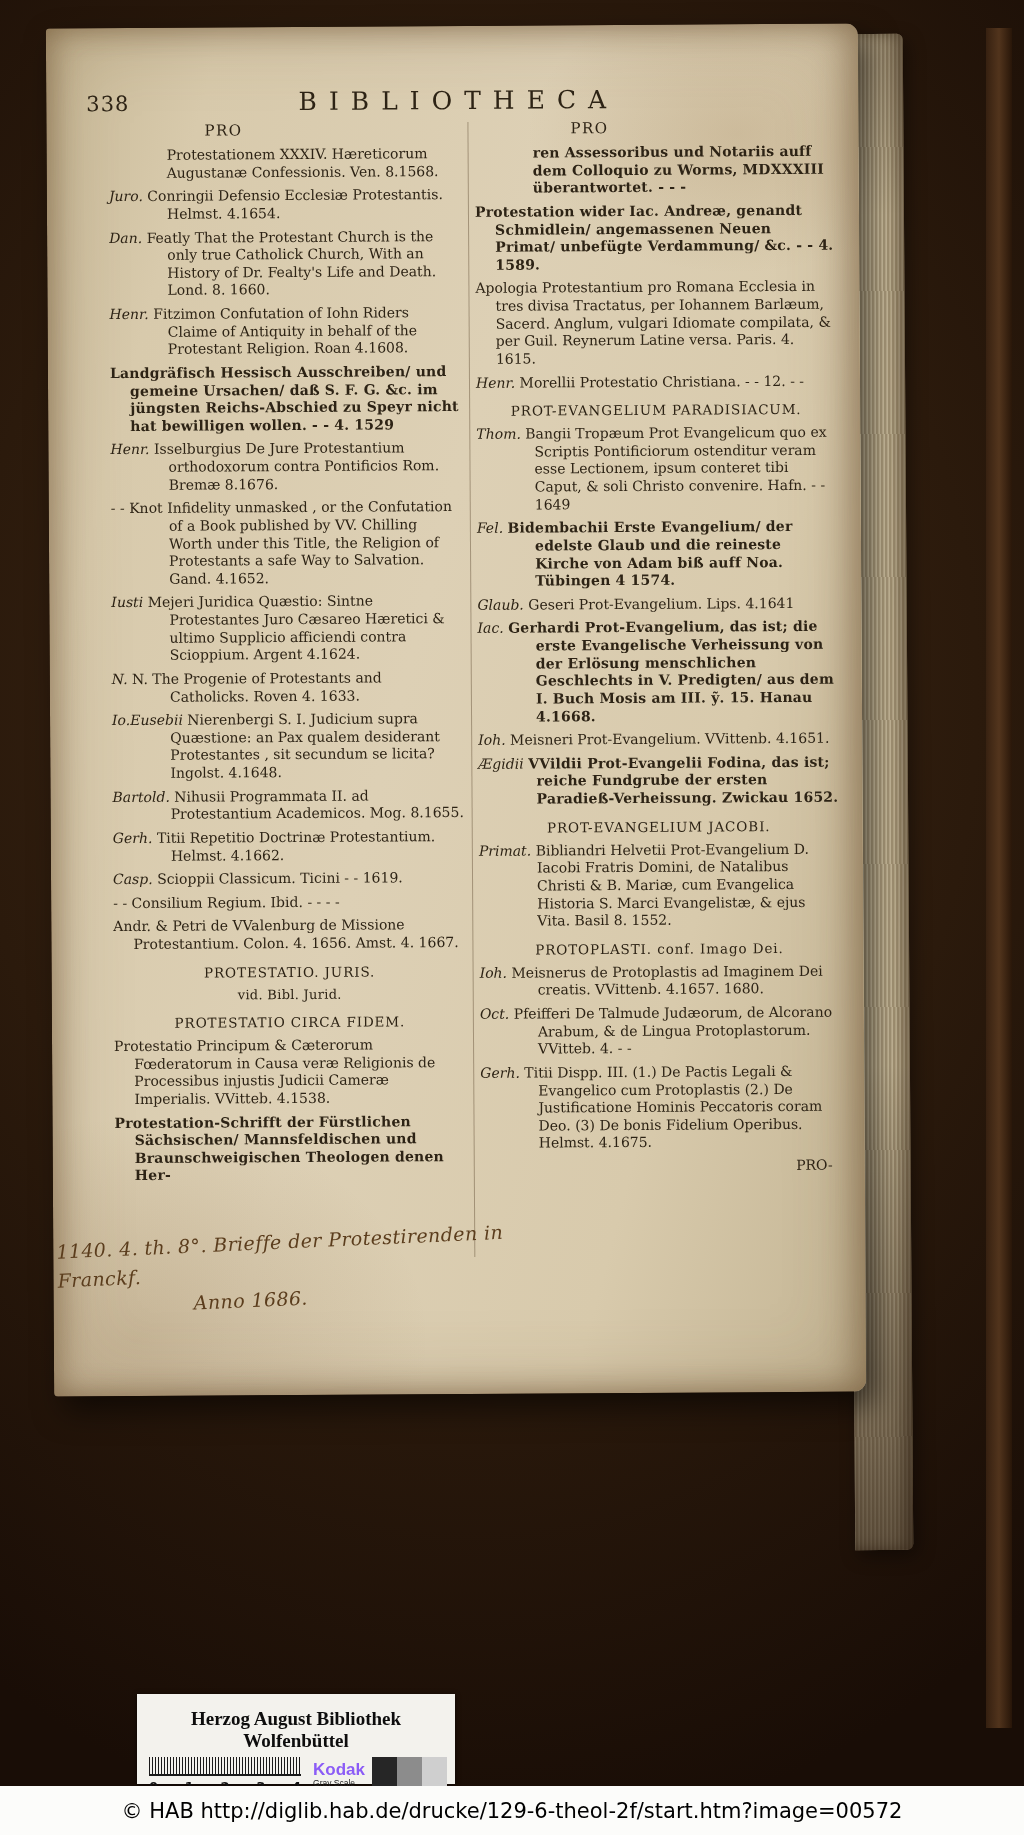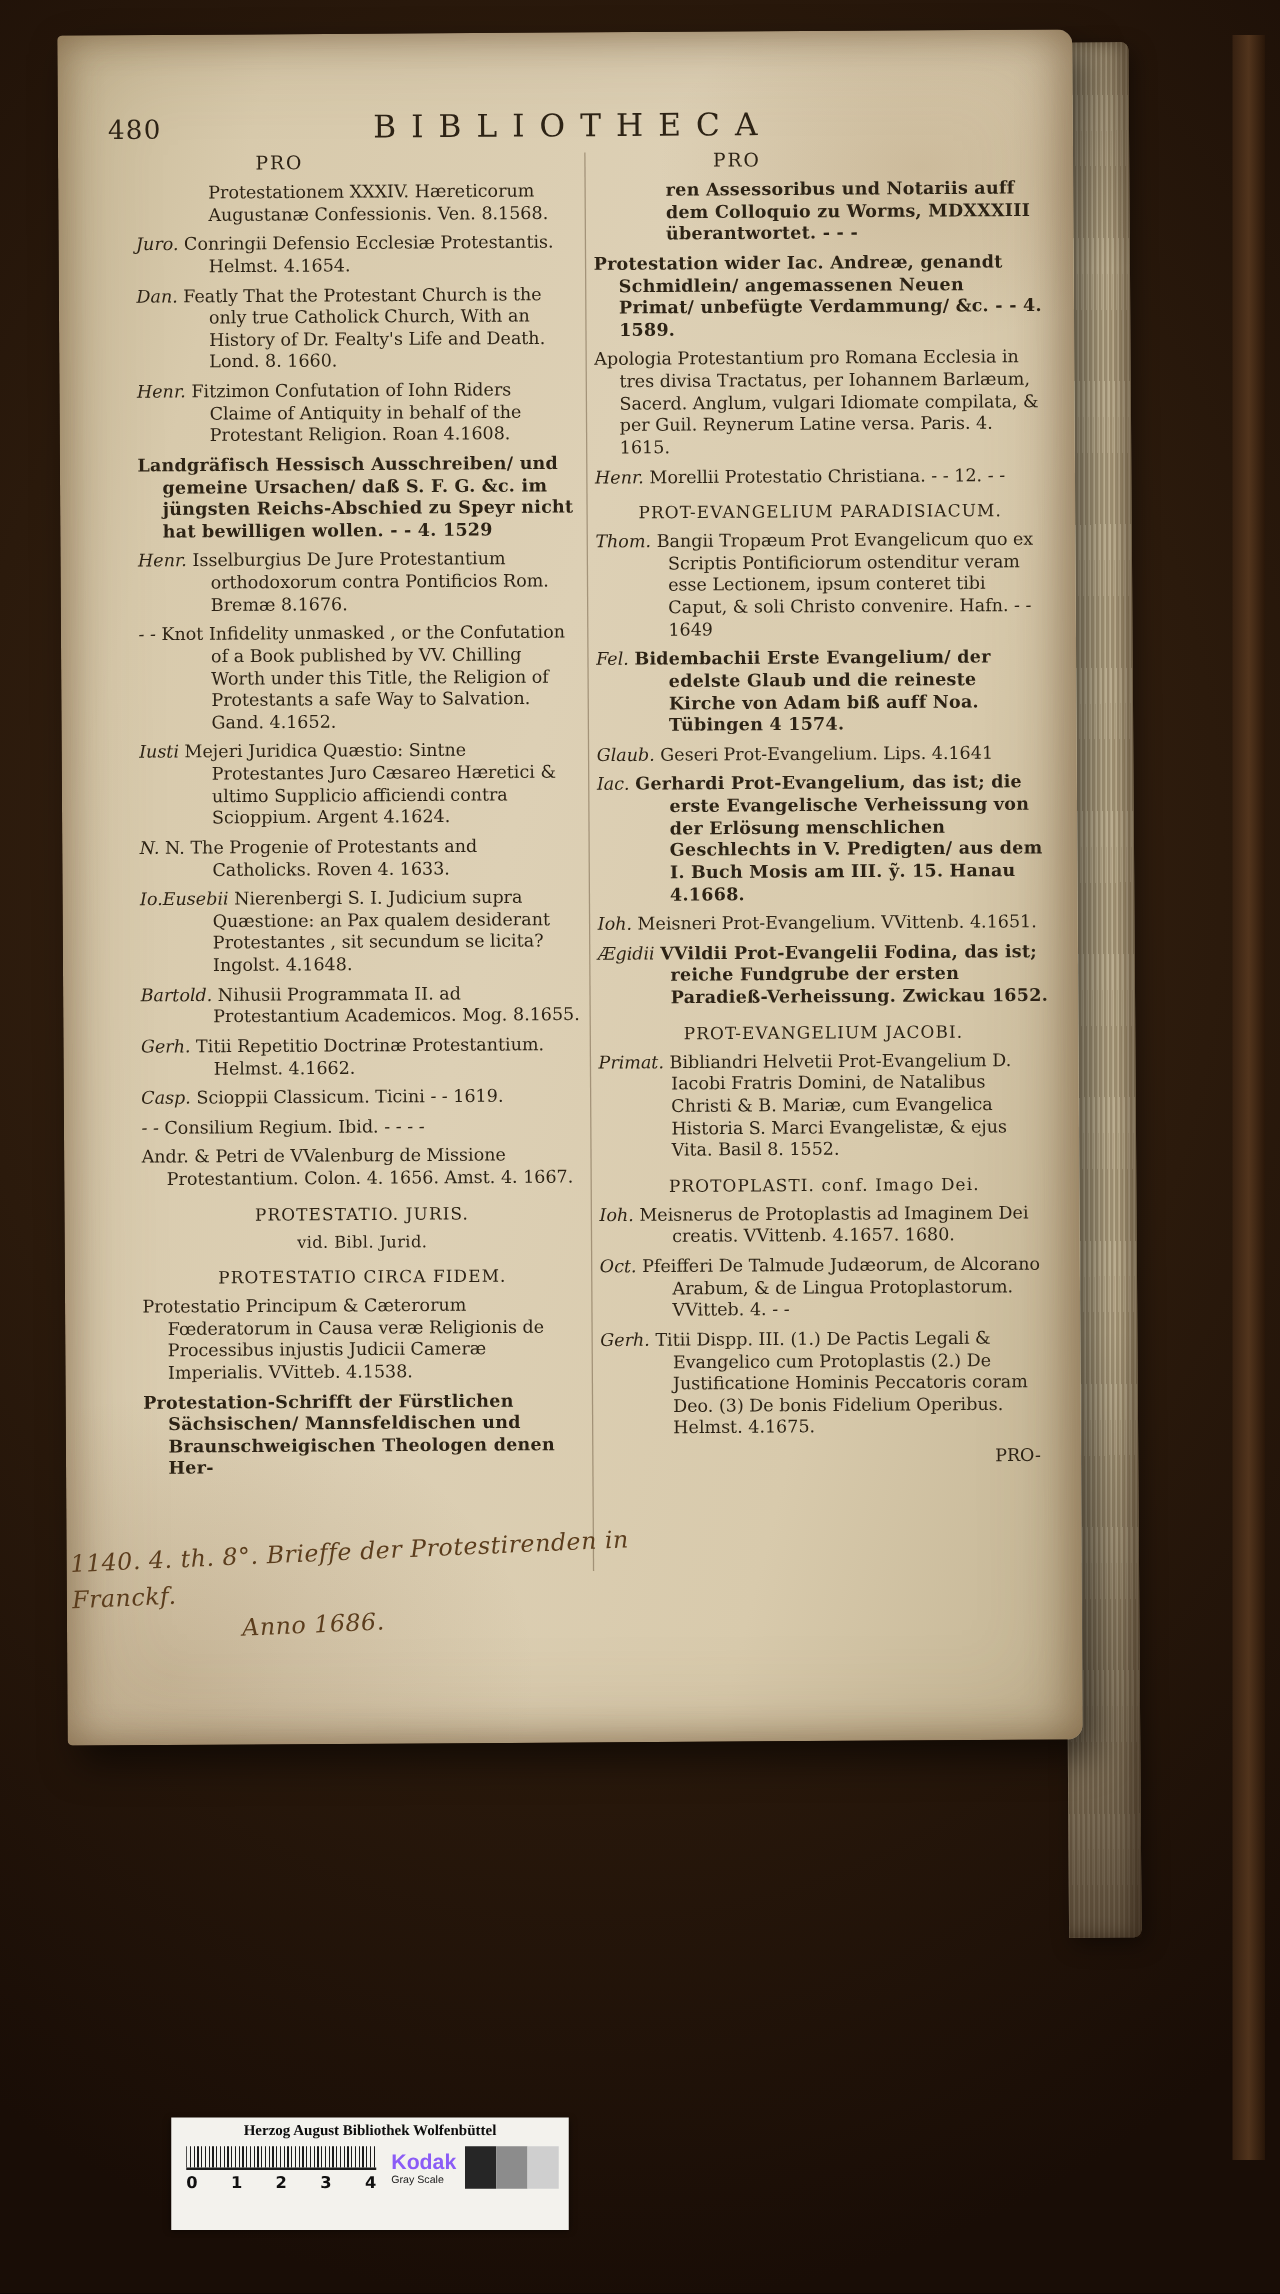--- a/index.html
+++ b/index.html
@@ -58,21 +58,21 @@
   .catchword{text-align:right;padding-right:8px;font-size:14px;margin-top:2px;}
   
   .handwriting{position:absolute;left:4px;top:1200px;width:480px;
     transform:rotate(-2.2deg);color:var(--c-hand,#5b3d1d);
     font-style:italic;font-size:19px;line-height:1.5;letter-spacing:.4px;}
   .hw-line2{margin-left:135px;}
   
   .kodak-bar{position:absolute;left:137px;top:1694px;width:318px;height:90px;
     background:#f3f2ed;box-shadow:0 1px 5px rgba(0,0,0,.55);}
   .kodak-title{text-align:center;font-family:"Liberation Serif",serif;font-weight:bold;
-    font-size:12px;padding-top:3px;color:#0d0d0d;}
+    font-size:19px;padding-top:14px;color:#0d0d0d;}
   .kodak-row{display:flex;align-items:flex-start;padding:5px 8px 0 12px;}
   .ruler{width:168px;}
   .ruler-ticks{height:17px;
     background:repeating-linear-gradient(90deg,#1a1a1a 0 1px,transparent 1px 3px);
     border-bottom:2px solid #1a1a1a;}
   .ruler-numbers{display:flex;justify-content:space-between;
     font-family:"DejaVu Sans",sans-serif;font-size:13px;font-weight:bold;color:#111;
     padding-top:3px;}
   .kodak-block{display:flex;align-items:center;margin-left:12px;gap:7px;}
   .kodak-logo{font-family:"Liberation Sans",sans-serif;font-weight:bold;font-size:17px;
@@ -87,21 +87,21 @@
 </style>
 </head>
 <body>
 
 <div class="stage">
 
   <div class="fore-edge"></div>
   <div class="cover-edge"></div>
 
   <div class="book-page">
-    <div class="page-number">480</div>
+    <div class="page-number">338</div>
     <div class="running-title">BIBLIOTHECA</div>
     <div class="column-rule"></div>
 
     <div class="col col-left">
       <div class="col-header">PRO</div>
       <div class="entries" id="left-entries">
           <div class="entry indented"><span class="body-text">Protestationem XXXIV. Hæreticorum Augustanæ Confessionis. Ven. 8.1568.</span></div>
           <div class="entry"><span class="label">Juro.</span> <span class="body-text">Conringii Defensio Ecclesiæ Protestantis. Helmst. 4.1654.</span></div>
           <div class="entry"><span class="label">Dan.</span> <span class="body-text">Featly That the Protestant Church is the only true Catholick Church, With an History of Dr. Fealty's Life and Death. Lond. 8. 1660.</span></div>
           <div class="entry"><span class="label">Henr.</span> <span class="body-text">Fitzimon Confutation of Iohn Riders Claime of Antiquity in behalf of the Protestant Religion. Roan 4.1608.</span></div>
@@ -174,14 +174,17 @@
         </div>
         <div class="patches" id="gray-patches">
             <div class="patch" style="background: rgb(38, 38, 38);"></div>
             <div class="patch" style="background: rgb(140, 140, 140);"></div>
             <div class="patch" style="background: rgb(207, 207, 207);"></div>
           </div>
       </div>
     </div>
   </div>
 
+  <div class="caption-strip">
+    <span>© HAB http://diglib.hab.de/drucke/129-6-theol-2f/start.htm?image=00572</span>
+  </div>
 
 </div>
 
 </body></html>

